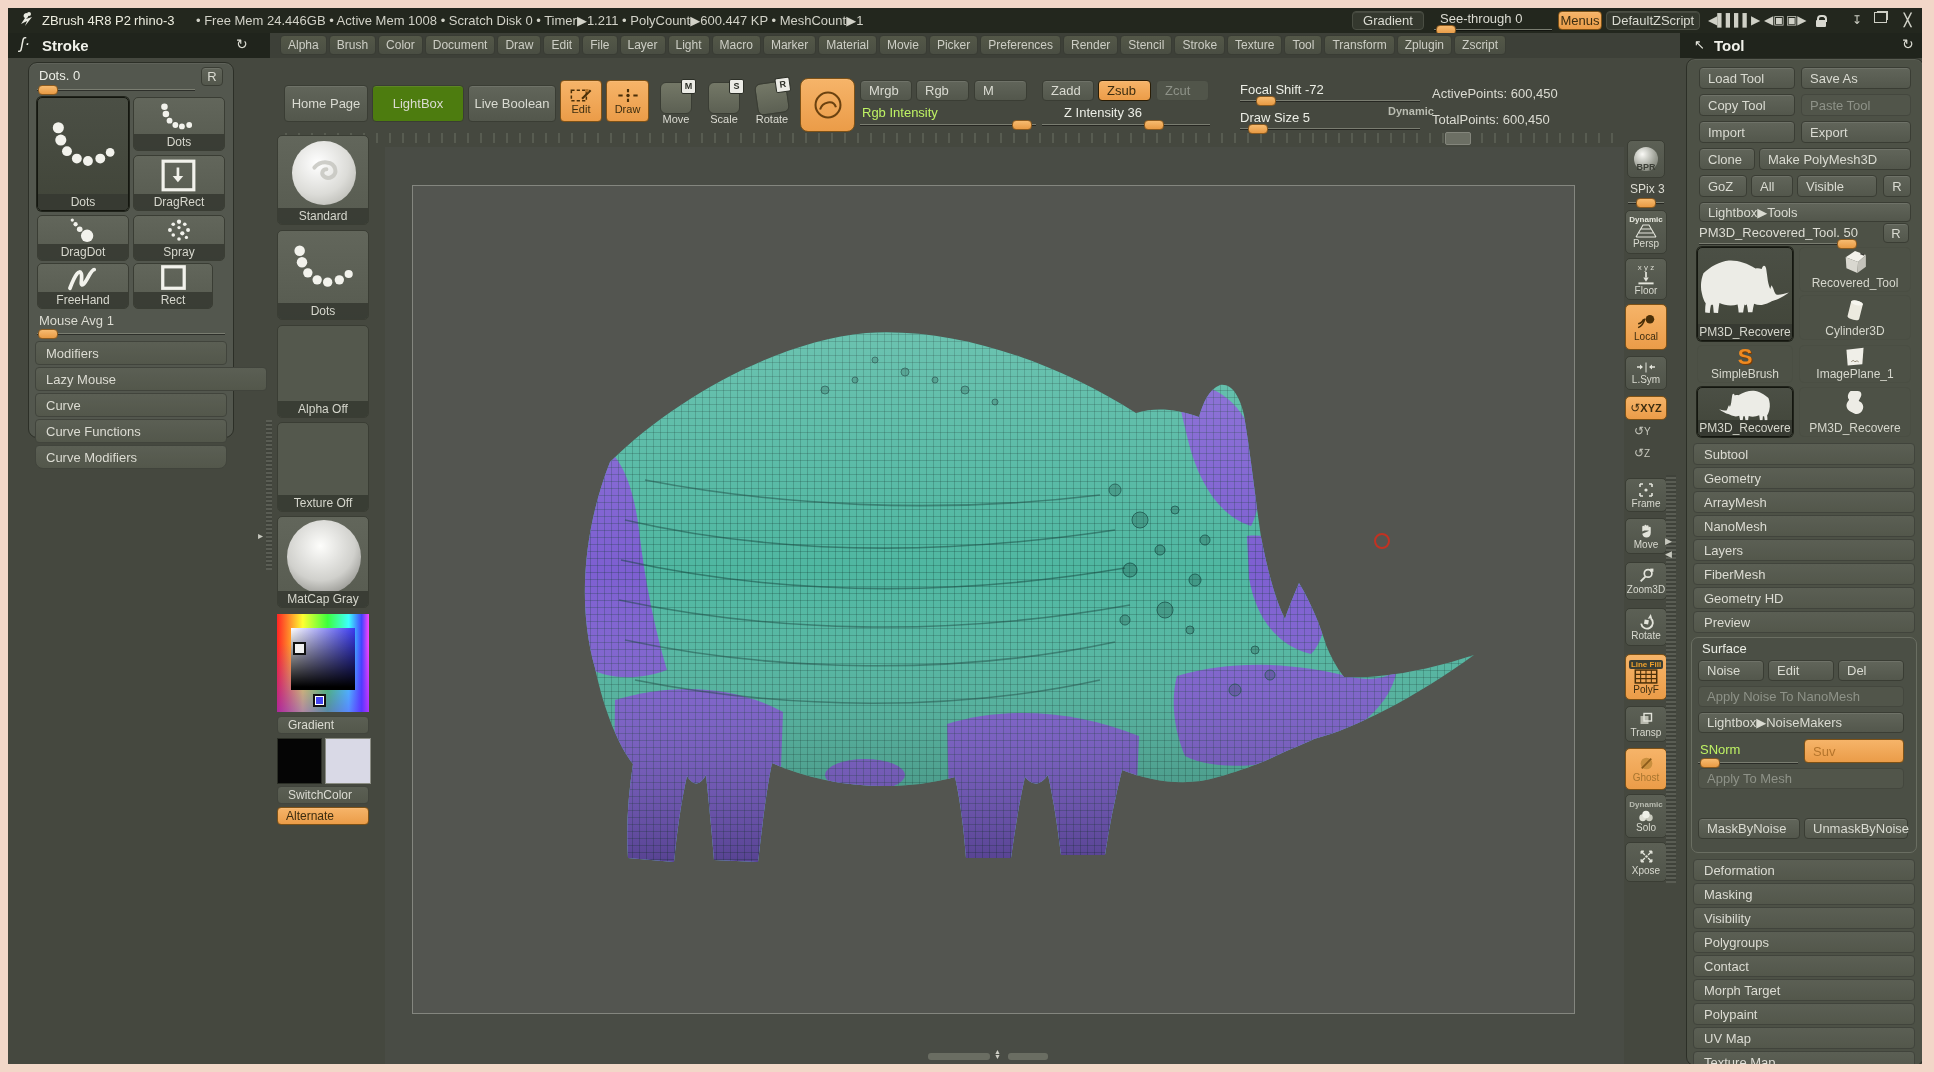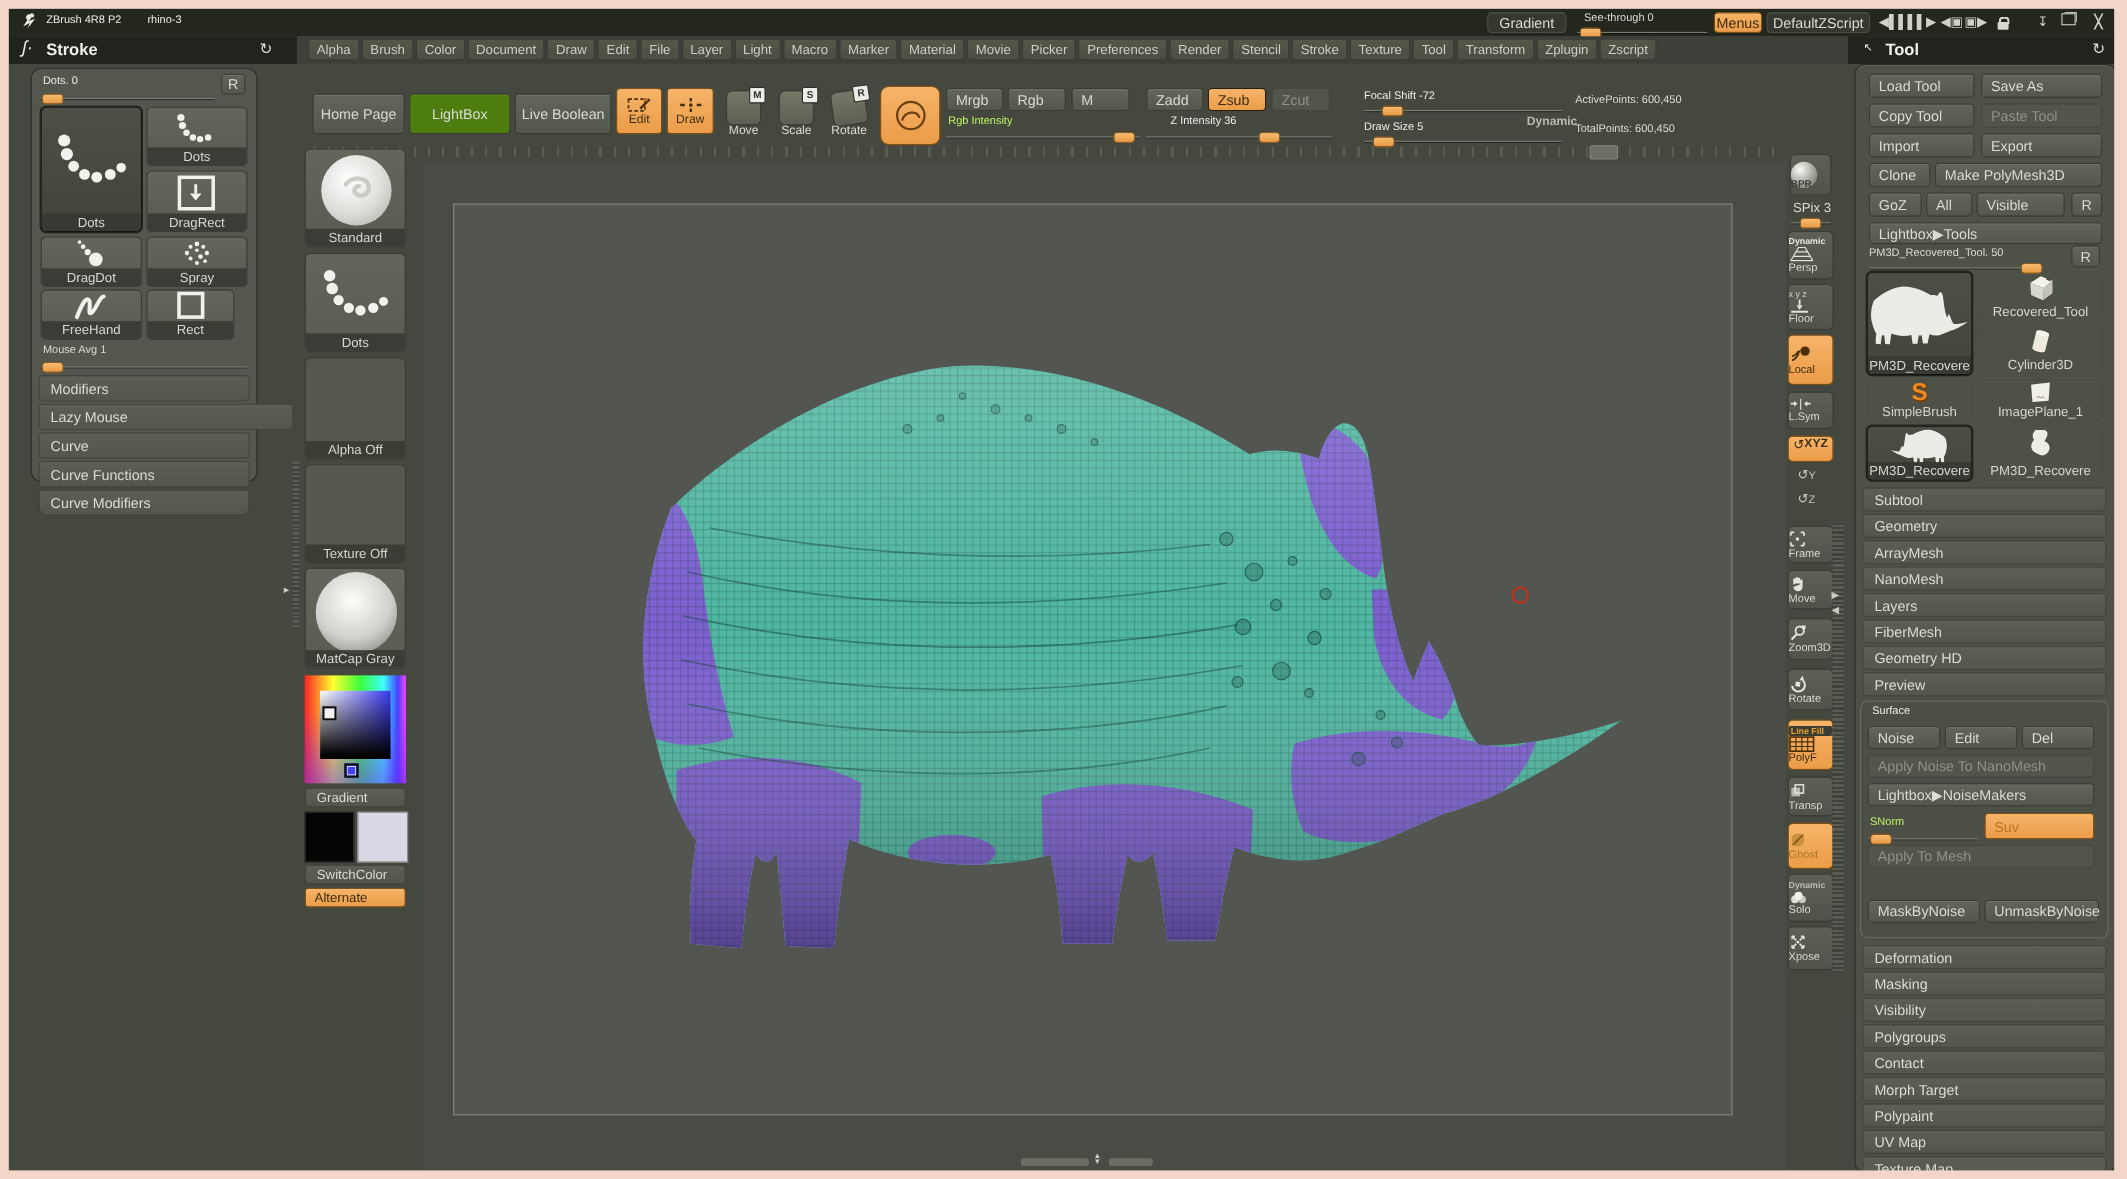--- a/index.html
+++ b/index.html
@@ -13,39 +13,39 @@
      background:linear-gradient(#61655a,#53574c);border:1px solid #3a3d34;border-radius:4px;
      color:#dadbd2;font-size:13px;box-shadow:inset 0 1px 0 rgba(255,255,255,.09);box-sizing:border-box;white-space:nowrap}
   .b.left{justify-content:flex-start;padding-left:8px}
   .b.dis{color:#8e9288;background:#51554a;box-shadow:none;border-color:#44473e}
   .b.or{background:linear-gradient(#f6b site,#eb9c48);background:linear-gradient(#f6b469,#eb9c48);border-color:#7d5116;color:#3c2d10}
   .b.or.dis{color:#b5752c}
   .b.hl{border-color:#787c6f}
   .trk{position:absolute;height:1px;background:#7a7d71;box-shadow:0 1px 0 rgba(0,0,0,.45)}
   .knob{position:absolute;width:18px;height:8px;background:linear-gradient(#f7bb70,#e89a44);
         border:1px solid #8a5a20;border-radius:4px;z-index:3}
-  .txt{position:absolute;color:#dcdcd3;font-size:10px;white-space:nowrap}
+  .txt{position:absolute;color:#dcdcd3;font-size:13px;white-space:nowrap}
   .txt.dim{color:#bef264}
   .sec{position:absolute;display:flex;align-items:center;padding-left:10px;box-sizing:border-box;
        background:linear-gradient(#5b5f54,#53574b);border:1px solid #41443c;border-radius:4px;
        color:#dcdcd3;font-size:13px}
   .tile{position:absolute;background:linear-gradient(#62665b,#575b50);border:1px solid #3a3d34;
         border-radius:5px;overflow:hidden;box-sizing:border-box}
   .tile .tl{position:absolute;left:0;right:0;bottom:0;height:16px;background:rgba(54,57,49,.88);
         color:#d6d7cd;font-size:12px;text-align:center;line-height:16px}
   .tile.sel{background:linear-gradient(#4b4f45,#414539);border-color:#14160f;box-shadow:0 0 0 1px #20231b}
   .tile.flat{background:#54584d}
   .panel{position:absolute;background:#53574e;border:1px solid #2c2f27;border-radius:9px;
          box-shadow:inset 0 1px 0 rgba(255,255,255,.07)}
   .hdrtitle{font-weight:bold;font-size:15px;color:#f0f1ea}
   .mi{display:inline-flex;align-items:center;background:linear-gradient(#545848,#4a4e43);
       border:1px solid #393c34;border-radius:4px;color:#cdcec5;font-size:12px;
       padding:2px 7px;margin-right:2px;white-space:nowrap}
   .ticon{display:block;margin:0 auto}
-  .strip-tile{position:absolute;display:flex;flex-direction:column;justify-content:center;
+  .strip-tile{position:absolute;display:flex;flex-direction:column;align-items:center;justify-content:center;
       background:linear-gradient(#5c6055,#4f5349);border:1px solid #3a3d34;border-radius:5px;
       color:#d9dad0;font-size:10px;box-sizing:border-box}
   .strip-tile.or{background:linear-gradient(#f6b469,#eb9c48);border-color:#7d5116;color:#3c2d10}
   .sphere{border-radius:50%}
   .hatch{position:absolute;background:repeating-linear-gradient(0deg,#5a5d54 0 2px,#3f423a 2px 4px)}
   .badge{position:absolute;top:-4px;right:-5px;width:13px;height:13px;background:#ecece6;color:#2c2f27;
          font-size:9px;font-weight:bold;text-align:center;line-height:13px;border:1px solid #2c2f27;border-radius:2px}
   .winico{position:absolute;color:#cfd0c6;font-size:12px;line-height:14px}
   .lock{position:absolute;width:10px;height:7px;background:#d8d8d0;border-radius:1px}
   .lock:before{content:"";position:absolute;left:1px;top:-5px;width:6px;height:5px;border:2px solid #d8d8d0;
@@ -56,20 +56,21 @@
 
 <div id="win">
 
   <div class="abs" style="left:8px;top:8px;width:1914px;height:25px;background:#23271e;z-index:5">
     <svg class="abs" style="left:8px;top:3px" width="20" height="19" viewBox="0 0 20 19">
       <path d="M10 2c2 0 3 2 2 4l-2 2 6-2-7 9 2-5-6 3 4-6c-2-1-2-4 1-5z" fill="#e9eae1"></path>
         <circle cx="13" cy="3" r="2" fill="#e9eae1"></circle>
     </svg>
     <span class="txt" style="left:34px;top:5px;color:#ececdf">ZBrush 4R8 P2</span>
     <span class="txt" style="left:126px;top:5px;color:#ececdf">rhino-3</span>
+    <span class="txt" style="left:188px;top:5px;color:#d2d2c8">• Free Mem 24.446GB • Active Mem 1008 • Scratch Disk 0 •  Timer▶1.211 • PolyCount▶600.447 KP • MeshCount▶1</span>
     <div class="b" style="left:1344px;top:3px;width:72px;height:19px;background:#34382e;border-color:#4a4e43">Gradient</div>
     <span class="txt" style="left:1432px;top:3px">See-through 0</span>
     <div class="trk" style="left:1426px;top:21px;width:118px"></div>
     <div class="knob" style="left:1428px;top:17px"></div>
     <div class="b or" style="left:1550px;top:3px;width:44px;height:19px">Menus</div>
     <div class="b" style="left:1598px;top:3px;width:94px;height:19px;background:#34382e;border-color:#4a4e43">DefaultZScript</div>
     <span class="winico" style="left:1700px;top:5px">◀▌▌</span>
     <span class="winico" style="left:1726px;top:5px">▌▌▶</span>
     <span class="winico" style="left:1756px;top:5px">◀▣</span>
     <span class="winico" style="left:1778px;top:5px">▣▶</span>

